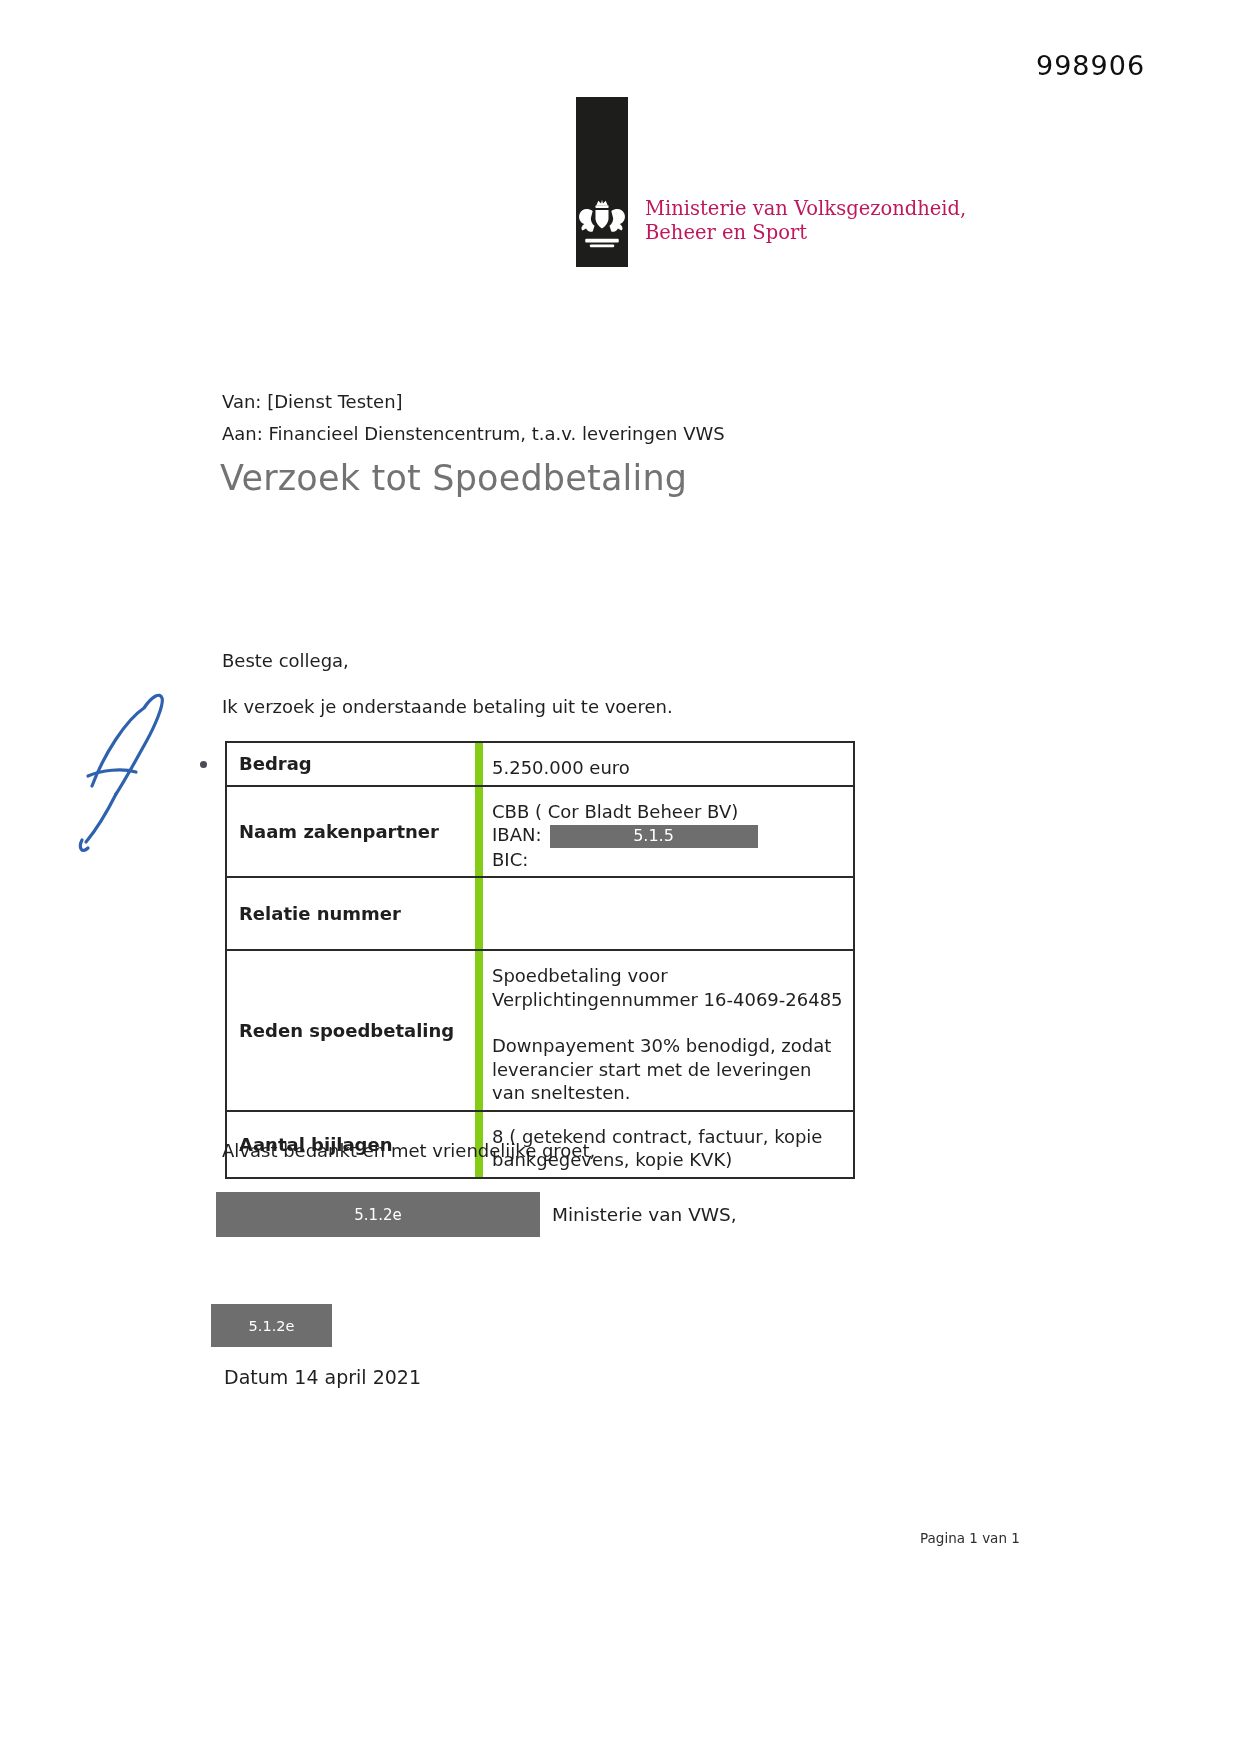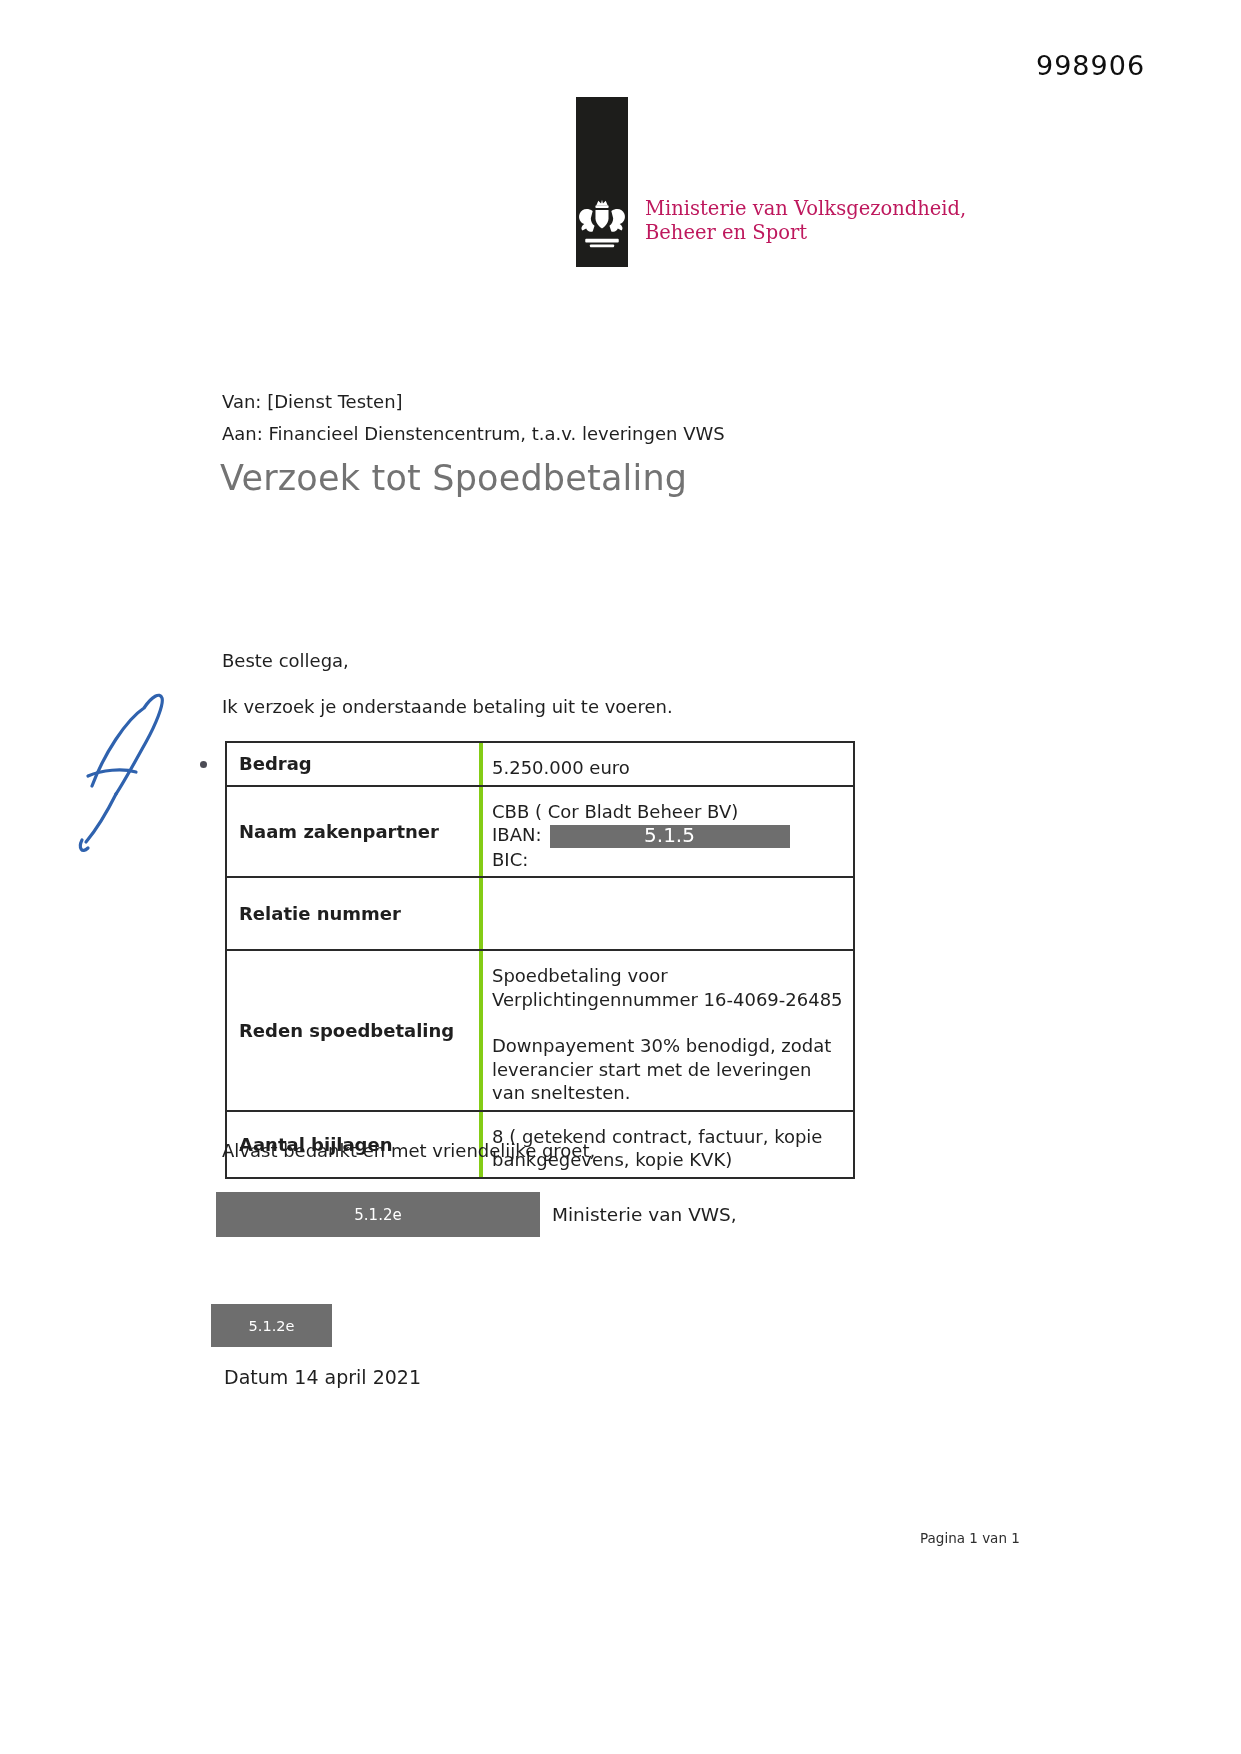--- a/index.html
+++ b/index.html
@@ -17,29 +17,29 @@
   .from-line{left:222px;top:391px;font-size:18px;}
   .to-line{left:222px;top:423px;font-size:18px;}
   .page-title{left:220px;top:458px;font-size:35px;color:#737373;letter-spacing:.2px;}
 
   .salutation{left:222px;top:650px;font-size:18px;}
   .intro{left:222px;top:696px;font-size:18px;}
 
   .ptable{left:225px;top:741px;width:630px;border:2px solid #2a2a2a;box-sizing:border-box;}
   .trow{display:flex;border-top:2px solid #2a2a2a;}
   .trow:first-child{border-top:none;}
-  .tlabel{width:256px;flex:none;border-right:4px solid #84cc16;display:flex;align-items:center;
+  .tlabel{width:256px;flex:none;border-right:8px solid #84cc16;display:flex;align-items:center;
           padding:4px 10px 4px 12px;font-weight:bold;font-size:18px;box-sizing:border-box;}
   .tvalue{flex:1;padding:13px 8px 5px 9px;font-size:18px;line-height:23.5px;box-sizing:border-box;}
   .r1{min-height:39px}.r2{min-height:66px}.r3{min-height:71px}.r4{min-height:132px}.r5{min-height:51px}
   .r1 .tvalue{display:flex;align-items:center;}
   .blank-line{height:23px;}
 
   .redaction{background:#6e6e6e;color:#ffffff;display:inline-flex;align-items:center;justify-content:center;}
-  .iban-box{width:240px;height:23px;margin-left:8px;font-size:20px;vertical-align:middle;}
+  .iban-box{width:208px;height:23px;margin-left:8px;font-size:16px;vertical-align:middle;}
   .sig-box{left:216px;top:1192px;width:324px;height:45px;font-size:15px;position:absolute;display:flex;}
   .name-box{left:211px;top:1304px;width:121px;height:43px;font-size:14.5px;position:absolute;display:flex;}
 
   .closing{left:222px;top:1140px;font-size:18px;}
   .signoff{left:552px;top:1204px;font-size:18.5px;}
   .date-line{left:224px;top:1366px;font-size:19px;}
   .footer-page{left:920px;top:1530px;font-size:13.5px;color:#2e2e2e;}
 
   .signature-svg{left:74px;top:690px;}
   .pen-dot{left:200px;top:761px;width:7px;height:7px;border-radius:50%;background:#4c4c55;}

